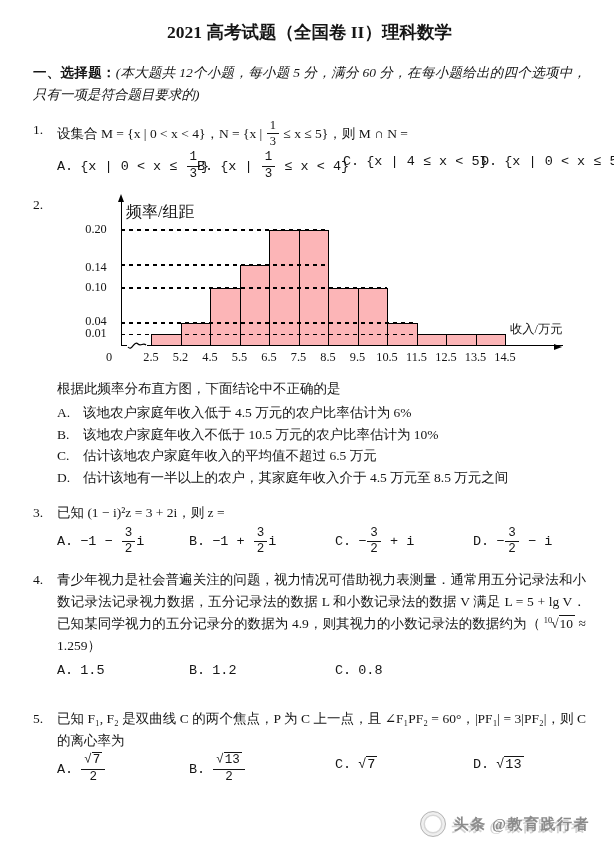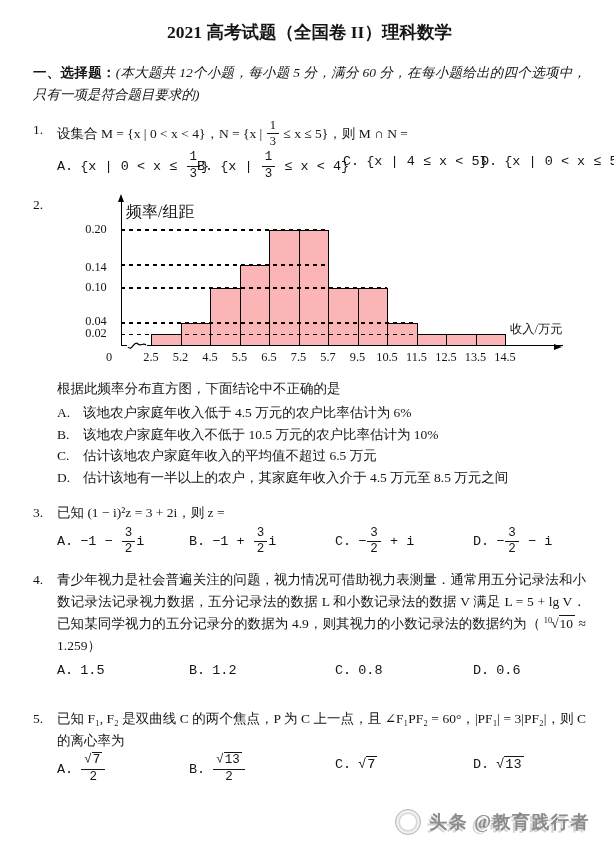--- a/index.html
+++ b/index.html
@@ -43,21 +43,21 @@
   .bar{position:absolute;bottom:0;box-sizing:border-box;border:1.2px solid #000;background:#fcb5b7;z-index:2;}
   .grid{position:absolute;height:1.5px;background:repeating-linear-gradient(90deg,#000 0 4.5px,transparent 4.5px 8px);z-index:3;}
   .ylab{position:absolute;left:-46px;width:42px;text-align:center;font-size:12.3px;line-height:1;}
   .xlab{position:absolute;top:146px;width:40px;margin-left:-20px;text-align:center;font-size:12.3px;line-height:1.2;}
   .origin{position:absolute;left:-15px;top:146px;font-size:12.3px;line-height:1.2;}
   .ytitle{position:absolute;left:5px;top:-5px;font-size:16px;white-space:nowrap;}
   .xtitle{position:absolute;left:389px;bottom:6px;font-size:12.3px;white-space:nowrap;}
   .squiggle{position:absolute;left:6px;bottom:-7px;z-index:4;}
   
   .watermark{position:absolute;right:24px;bottom:14px;display:flex;align-items:center;gap:8px;
-    color:#8b8b8b;font-weight:700;font-size:18px;letter-spacing:1.5px;
+    color:#8b8b8b;font-weight:700;font-size:15px;letter-spacing:1.5px;
     text-shadow:-2.5px 1.5px 0 rgba(145,145,145,0.4);z-index:10;}
   .wm-stamp{width:24px;height:24px;flex:none;border:1.6px solid rgba(140,140,140,0.65);border-radius:50%;
     box-shadow:inset 0 0 0 2.5px rgba(255,255,255,0.6),inset 0 0 0 4px rgba(140,140,140,0.35);}
 </style>
 </head>
 <body>
 
 <div class="title">2021 高考试题（全国卷 II）理科数学</div>
 
 <div class="section"><span class="section-label">一、选择题：</span><span class="section-desc">(本大题共 12个小题，每小题 5 分，满分 60 分，在每小题给出的四个选项中，只有一项是符合题目要求的)</span></div>
@@ -100,36 +100,36 @@
           <div class="bar" style="left: 118.5px; width: 30.7px; height: 81.2px; background: rgb(252, 181, 183); border-color: rgb(0, 0, 0);"></div>
           <div class="bar" style="left: 148px; width: 30.7px; height: 116px; background: rgb(252, 181, 183); border-color: rgb(0, 0, 0);"></div>
           <div class="bar" style="left: 177.5px; width: 30.7px; height: 116px; background: rgb(252, 181, 183); border-color: rgb(0, 0, 0);"></div>
           <div class="bar" style="left: 207px; width: 30.7px; height: 58px; background: rgb(252, 181, 183); border-color: rgb(0, 0, 0);"></div>
           <div class="bar" style="left: 236.5px; width: 30.7px; height: 58px; background: rgb(252, 181, 183); border-color: rgb(0, 0, 0);"></div>
           <div class="bar" style="left: 266px; width: 30.7px; height: 23.2px; background: rgb(252, 181, 183); border-color: rgb(0, 0, 0);"></div>
           <div class="bar" style="left: 295.5px; width: 30.7px; height: 11.6px; background: rgb(252, 181, 183); border-color: rgb(0, 0, 0);"></div>
           <div class="bar" style="left: 325px; width: 30.7px; height: 11.6px; background: rgb(252, 181, 183); border-color: rgb(0, 0, 0);"></div>
           <div class="bar" style="left: 354.5px; width: 30.7px; height: 11.6px; background: rgb(252, 181, 183); border-color: rgb(0, 0, 0);"></div>
           <div class="grid" style="left: 0px; bottom: 10.6px; width: 384px;"></div>
-          <div class="ylab" style="bottom: 6.6px;">0.02</div>
+          <div class="ylab" style="bottom: 6.6px;">0.01</div>
           <div class="grid" style="left: 0px; bottom: 22.2px; width: 295.5px;"></div>
           <div class="ylab" style="bottom: 18.2px;">0.04</div>
           <div class="grid" style="left: 0px; bottom: 57px; width: 266px;"></div>
           <div class="ylab" style="bottom: 53px;">0.10</div>
           <div class="grid" style="left: 0px; bottom: 80.2px; width: 207px;"></div>
           <div class="ylab" style="bottom: 73px;">0.14</div>
           <div class="grid" style="left: 0px; bottom: 115px; width: 207px;"></div>
           <div class="ylab" style="bottom: 111px;">0.20</div>
           <div class="xlab" style="left: 30px;">2.5</div>
           <div class="xlab" style="left: 59.5px;">5.2</div>
           <div class="xlab" style="left: 89px;">4.5</div>
           <div class="xlab" style="left: 118.5px;">5.5</div>
           <div class="xlab" style="left: 148px;">6.5</div>
           <div class="xlab" style="left: 177.5px;">7.5</div>
-          <div class="xlab" style="left: 207px;">5.7</div>
+          <div class="xlab" style="left: 207px;">8.5</div>
           <div class="xlab" style="left: 236.5px;">9.5</div>
           <div class="xlab" style="left: 266px;">10.5</div>
           <div class="xlab" style="left: 295.5px;">11.5</div>
           <div class="xlab" style="left: 325px;">12.5</div>
           <div class="xlab" style="left: 354.5px;">13.5</div>
           <div class="xlab" style="left: 384px;">14.5</div>
         </div>
     </div>
 
     <div>根据此频率分布直方图，下面结论中不正确的是</div>
@@ -168,21 +168,20 @@
 </div>
 
 <div class="q">
   <div class="qnum">4.</div>
   <div class="qbody">
     <div>青少年视力是社会普遍关注的问题，视力情况可借助视力表测量．通常用五分记录法和小数记录法记录视力数据，五分记录法的数据 L 和小数记录法的数据 V 满足 L = 5 + lg V．已知某同学视力的五分记录分的数据为 4.9，则其视力的小数记录法的数据约为（ <span class="nroot"><sup class="idx">10</sup>√<span class="ov">10</span></span> ≈ 1.259）</div>
     <div class="opts">
       <div class="opt"><span class="olabel">A.</span><span>1.5</span></div>
       <div class="opt"><span class="olabel">B.</span><span>1.2</span></div>
       <div class="opt"><span class="olabel">C.</span><span>0.8</span></div>
-      <div class="opt"><span class="olabel">D.</span><span>0.6</span></div>
     </div>
   </div>
 </div>
 
 <div class="q q5">
   <div class="qnum">5.</div>
   <div class="qbody">
     <div>已知 F₁, F₂ 是双曲线 C 的两个焦点，P 为 C 上一点，且 ∠F₁PF₂ = 60°，|PF₁| = 3|PF₂|，则 C 的离心率为</div>
     <div class="opts">
       <div class="opt"><span class="olabel">A.</span><span><span class="frac"><span class="fn"><span class="sqrt">√<span class="ov">7</span></span></span><span class="fd">2</span></span></span></div>

